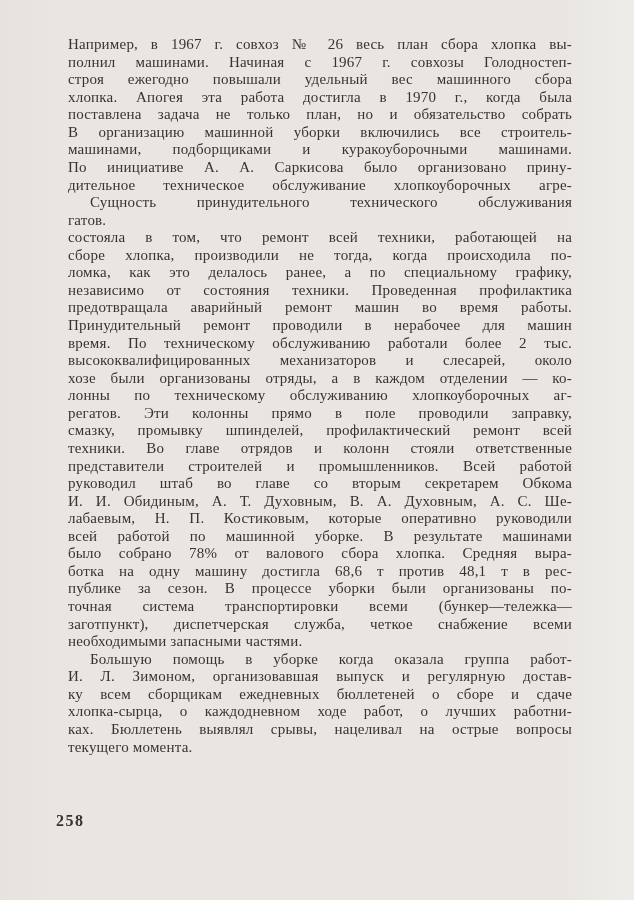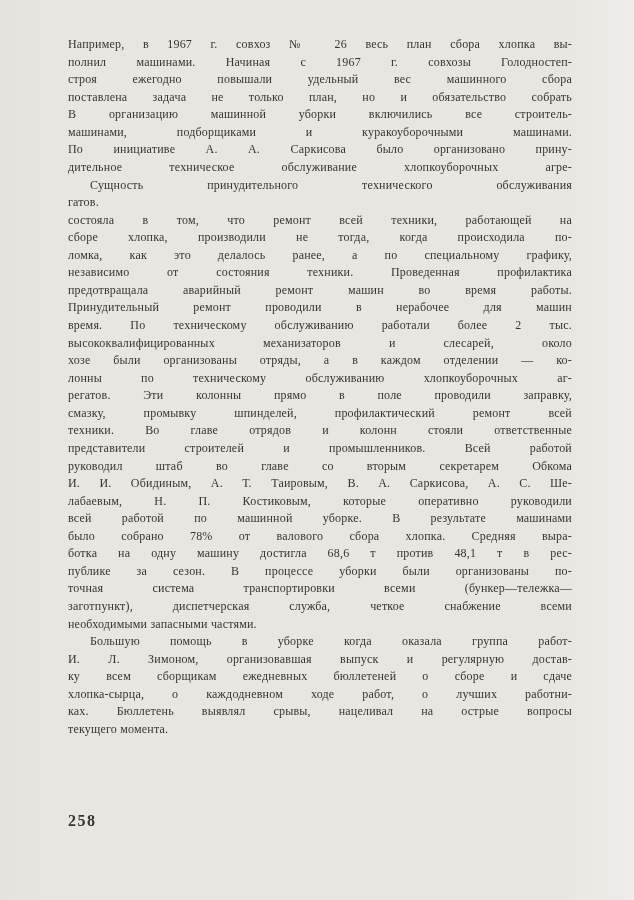--- a/index.html
+++ b/index.html
@@ -26,52 +26,53 @@
       #edebe7 97%,
       #efede9 100%);
   }
   .text-block {
     position: absolute;
     left: 68px;
     top: 36px;
     width: 504px;
   }
   .line {
-    font-size: 12px;
+    font-size: 15px;
     line-height: 17.56px;
     letter-spacing: 0.2px;
     text-align: justify;
     text-align-last: justify;
     white-space: normal;
   }
   .line.last {
     text-align-last: left;
   }
   .line.indent {
     text-indent: 22px;
   }
   .page-number {
     position: absolute;
-    left: 68px;
+    left: 56px;
     top: 812px;
     font-size: 16px;
     font-weight: bold;
     letter-spacing: 1.5px;
     color: var(--page-fg, #2f2d29);
     text-align: right;
   }
 </style>
 </head>
 <body>
 
 <div class="page">
   <div class="text-block">
       <div class="line">Например, в 1967 г. совхоз № 26 весь план сбора хлопка вы-</div>
       <div class="line">полнил машинами. Начиная с 1967 г. совхозы Голодностеп-</div>
       <div class="line">строя ежегодно повышали удельный вес машинного сбора</div>
+      <div class="line">хлопка. Апогея эта работа достигла в 1970 г., когда была</div>
       <div class="line">поставлена задача не только план, но и обязательство собрать</div>
       <div class="line">В организацию машинной уборки включились все строитель-</div>
       <div class="line">машинами, подборщиками и куракоуборочными машинами.</div>
       <div class="line">По инициативе А. А. Саркисова было организовано прину-</div>
       <div class="line">дительное техническое обслуживание хлопкоуборочных агре-</div>
       <div class="line indent">Сущность принудительного технического обслуживания</div>
       <div class="line last">гатов.</div>
       <div class="line">состояла в том, что ремонт всей техники, работающей на</div>
       <div class="line">сборе хлопка, производили не тогда, когда происходила по-</div>
       <div class="line">ломка, как это делалось ранее, а по специальному графику,</div>
@@ -80,21 +81,21 @@
       <div class="line">Принудительный ремонт проводили в нерабочее для машин</div>
       <div class="line">время. По техническому обслуживанию работали более 2 тыс.</div>
       <div class="line">высококвалифицированных механизаторов и слесарей, около</div>
       <div class="line">хозе были организованы отряды, а в каждом отделении — ко-</div>
       <div class="line">лонны по техническому обслуживанию хлопкоуборочных аг-</div>
       <div class="line">регатов. Эти колонны прямо в поле проводили заправку,</div>
       <div class="line">смазку, промывку шпинделей, профилактический ремонт всей</div>
       <div class="line">техники. Во главе отрядов и колонн стояли ответственные</div>
       <div class="line">представители строителей и промышленников. Всей работой</div>
       <div class="line">руководил штаб во главе со вторым секретарем Обкома</div>
-      <div class="line">И. И. Обидиным, А. Т. Таировым, В. А. Саркисова, А. С. Ше-</div>
+      <div class="line">И. И. Обидиным, А. Т. Духовным, В. А. Духовным, А. С. Ше-</div>
       <div class="line">лабаевым, Н. П. Костиковым, которые оперативно руководили</div>
       <div class="line">всей работой по машинной уборке. В результате машинами</div>
       <div class="line">было собрано 78% от валового сбора хлопка. Средняя выра-</div>
       <div class="line">ботка на одну машину достигла 68,6 т против 48,1 т в рес-</div>
       <div class="line">публике за сезон. В процессе уборки были организованы по-</div>
       <div class="line">точная система транспортировки всеми (бункер—тележка—</div>
       <div class="line">заготпункт), диспетчерская служба, четкое снабжение всеми</div>
       <div class="line last">необходимыми запасными частями.</div>
       <div class="line indent">Большую помощь в уборке когда оказала группа работ-</div>
       <div class="line">И. Л. Зимоном, организовавшая выпуск и регулярную достав-</div>

